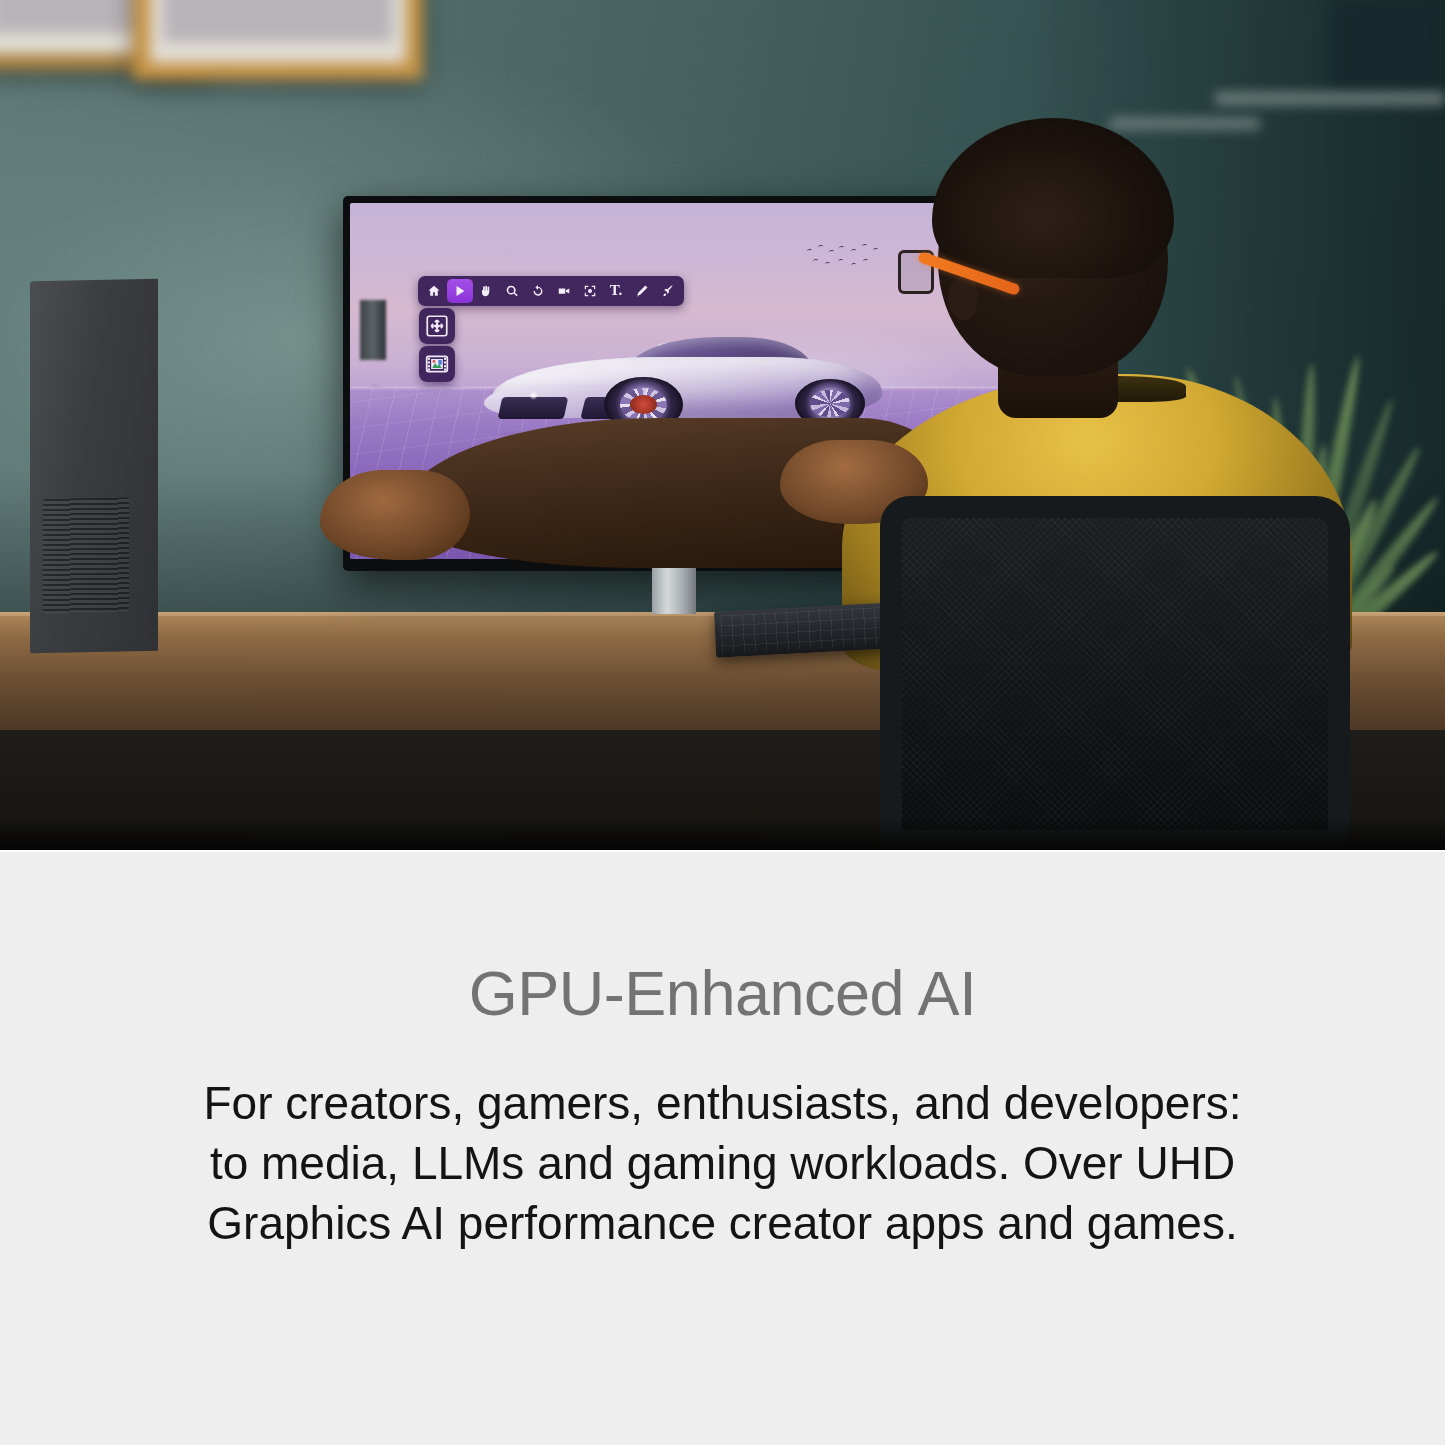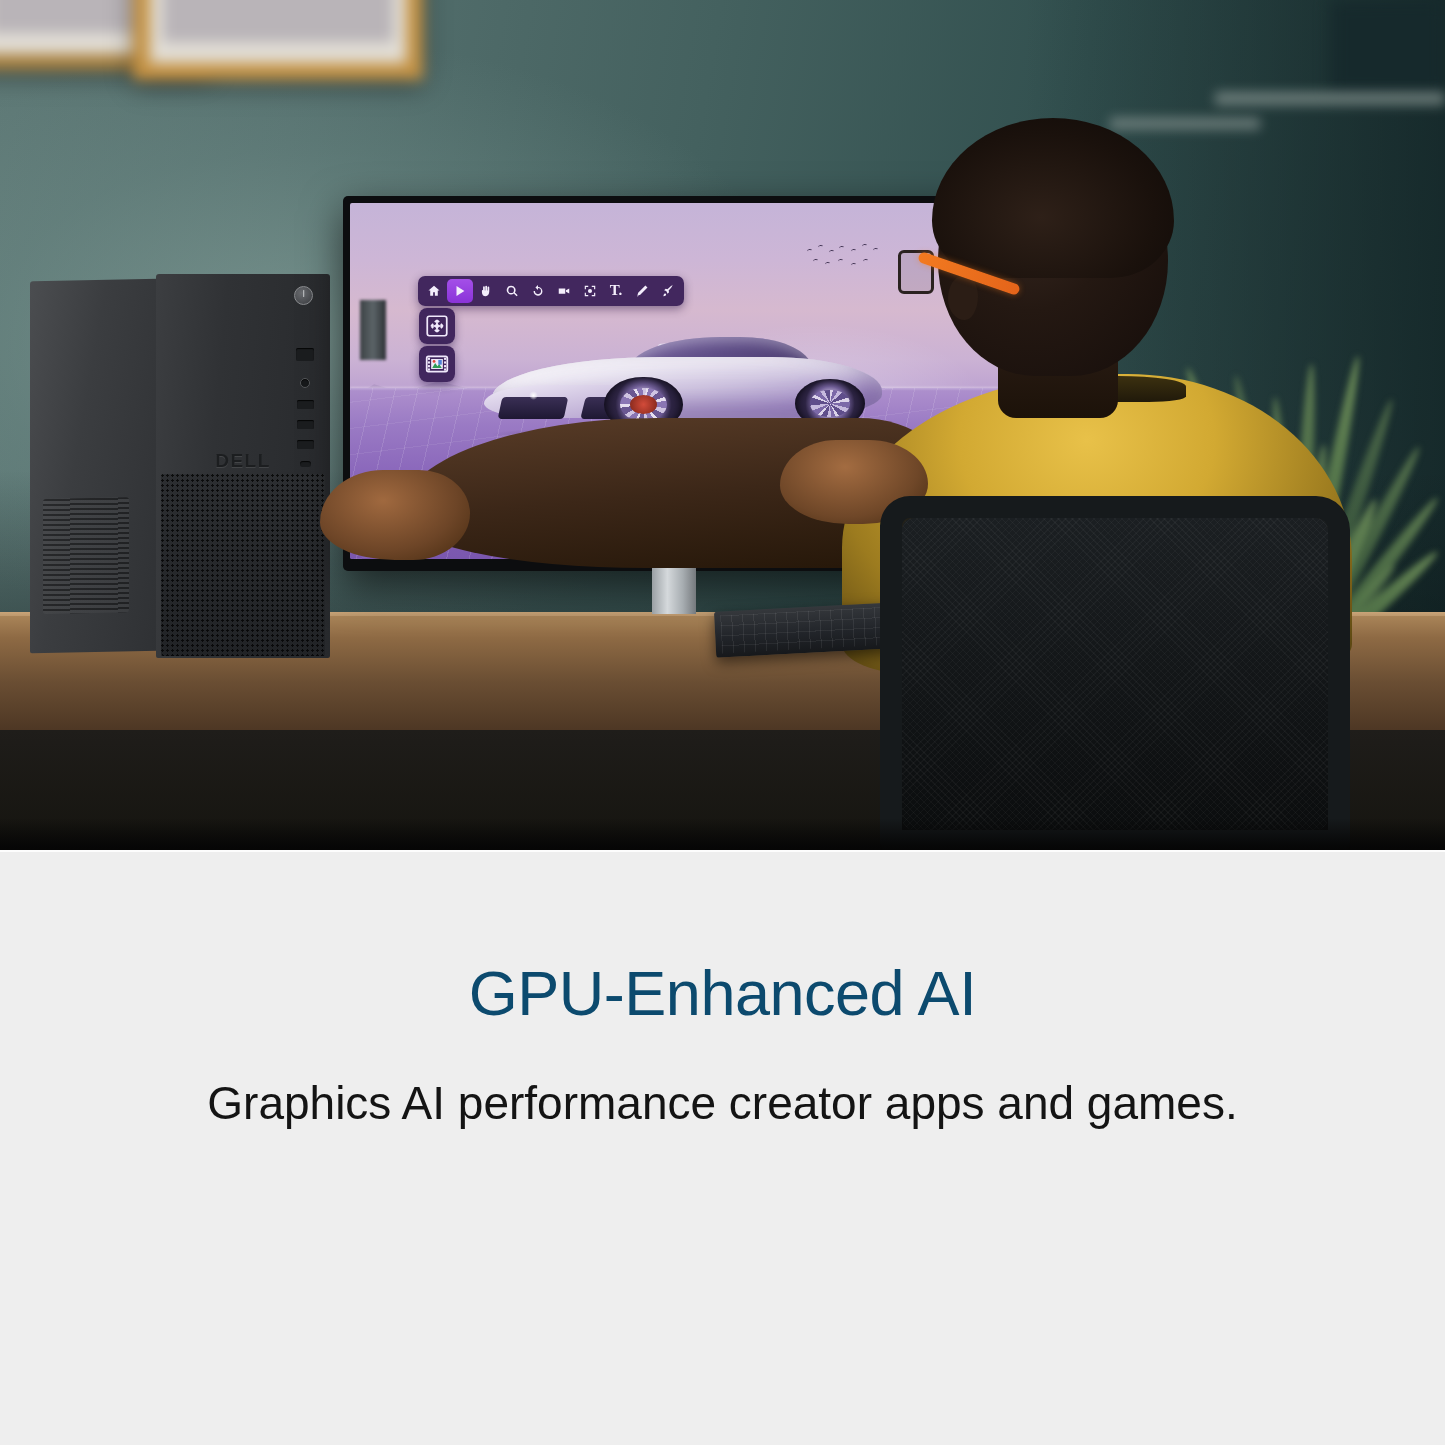--- a/index.html
+++ b/index.html
@@ -397,21 +397,21 @@
   #photo-hairline { position:absolute; left:0; top:850px; width:1445px; height:2px; background:#fdfdfd; }
 
   
   #caption {
     position:absolute; left:0; top:852px; width:1445px; height:593px;
     background:#eeeeee; text-align:center;
   }
   #caption-title {
     margin-top:108px;
     font-size:63px; font-weight:400; letter-spacing:-0.5px;
-    color:#0c4a6e; line-height:1.05;
+    color:#737373; line-height:1.05;
   }
   #caption-body {
     margin:48px auto 0; width:1270px;
     font-size:46px; font-weight:400; line-height:1.30;
     color:#141414;
   }
   #caption-body .ln { display:block; }
 </style>
 </head>
 <body>
@@ -462,31 +462,20 @@
     <div id="cabinet"></div>
     <div id="cabinet-line"></div>
     <div id="desk-top-edge"></div>
     <div id="desk"></div>
     <div id="desk-under"></div>
 
     <div id="tower">
       <div id="tower-side">
         <div class="vents"></div>
       </div>
-      <div id="tower-front">
-        <div id="power-btn"></div>
-        <div class="port" id="port-sd"></div>
-        <div class="port" id="port-jack"></div>
-        <div class="port" id="port-usb1"></div>
-        <div class="port" id="port-usb2"></div>
-        <div class="port" id="port-usb3"></div>
-        <div class="port" id="port-usbc"></div>
-        <div id="dell-logo">DELL</div>
-        <div class="mesh"></div>
-      </div>
     </div>
 
     <div id="monitor">
       <div id="mon-bezel">
         <div id="mon-screen">
 
           <div class="scr-glow"></div>
           <div class="scr-mtn"></div>
           <div class="scr-ground"></div>
           <div class="scr-horizon"></div>
@@ -631,17 +620,19 @@
     </div>
     <div id="chair-post"></div>
 
     <div id="photo-bottom-fade"></div>
     <div id="photo-hairline"></div>
   </div>
 
   <div id="caption">
     <h1 id="caption-title">GPU-Enhanced AI</h1>
     <p id="caption-body">
+      <span class="ln">For creators, gamers, enthusiasts, and developers:</span>
+      <span class="ln">to media, LLMs and gaming workloads. Over UHD</span>
       <span class="ln">Graphics AI performance creator apps and games.</span>
     </p>
   </div>
 
 </div>
 
 </body></html>

